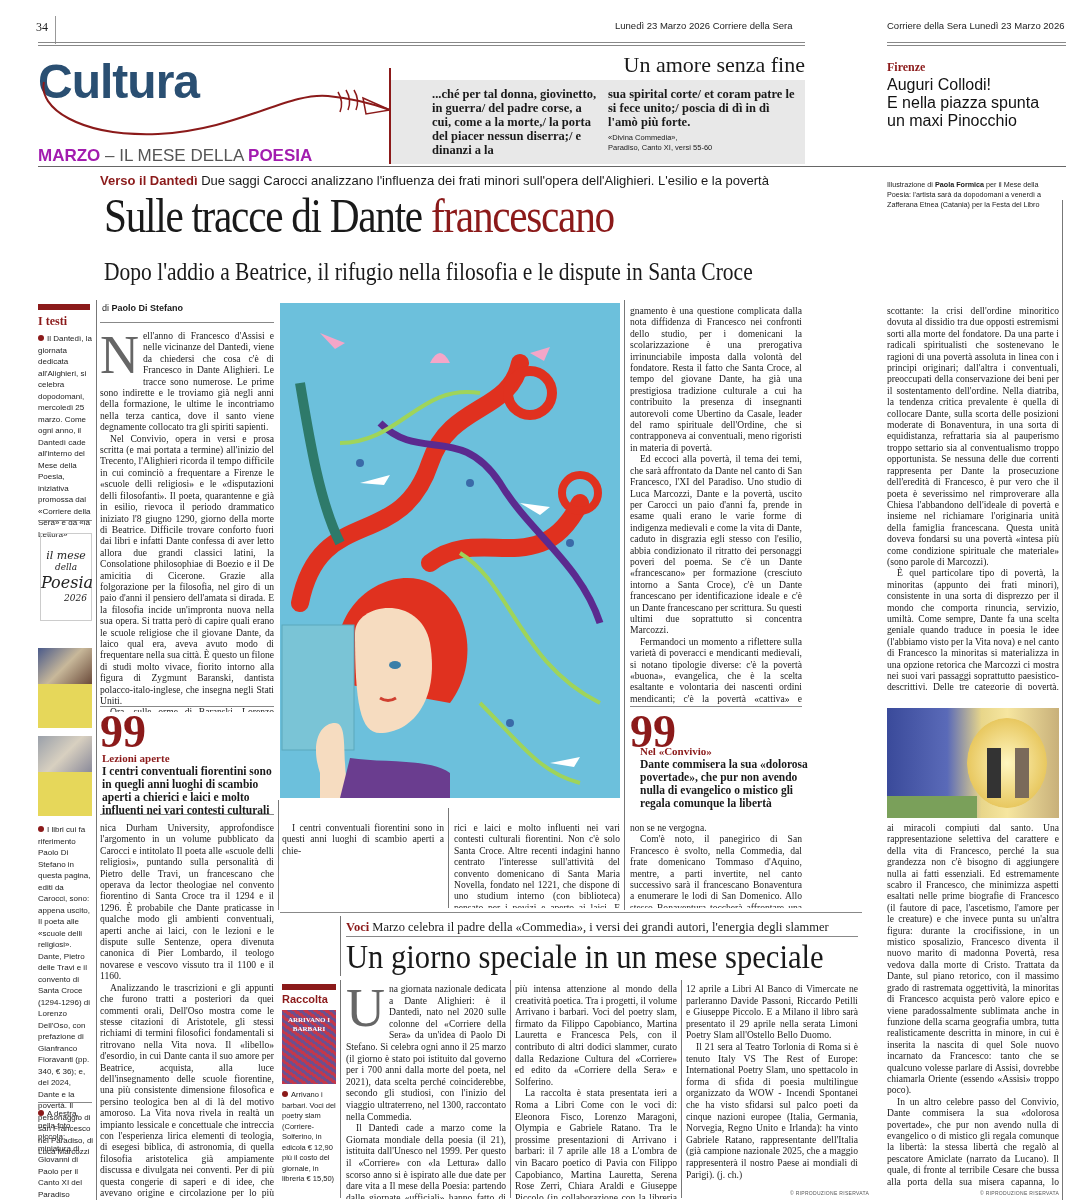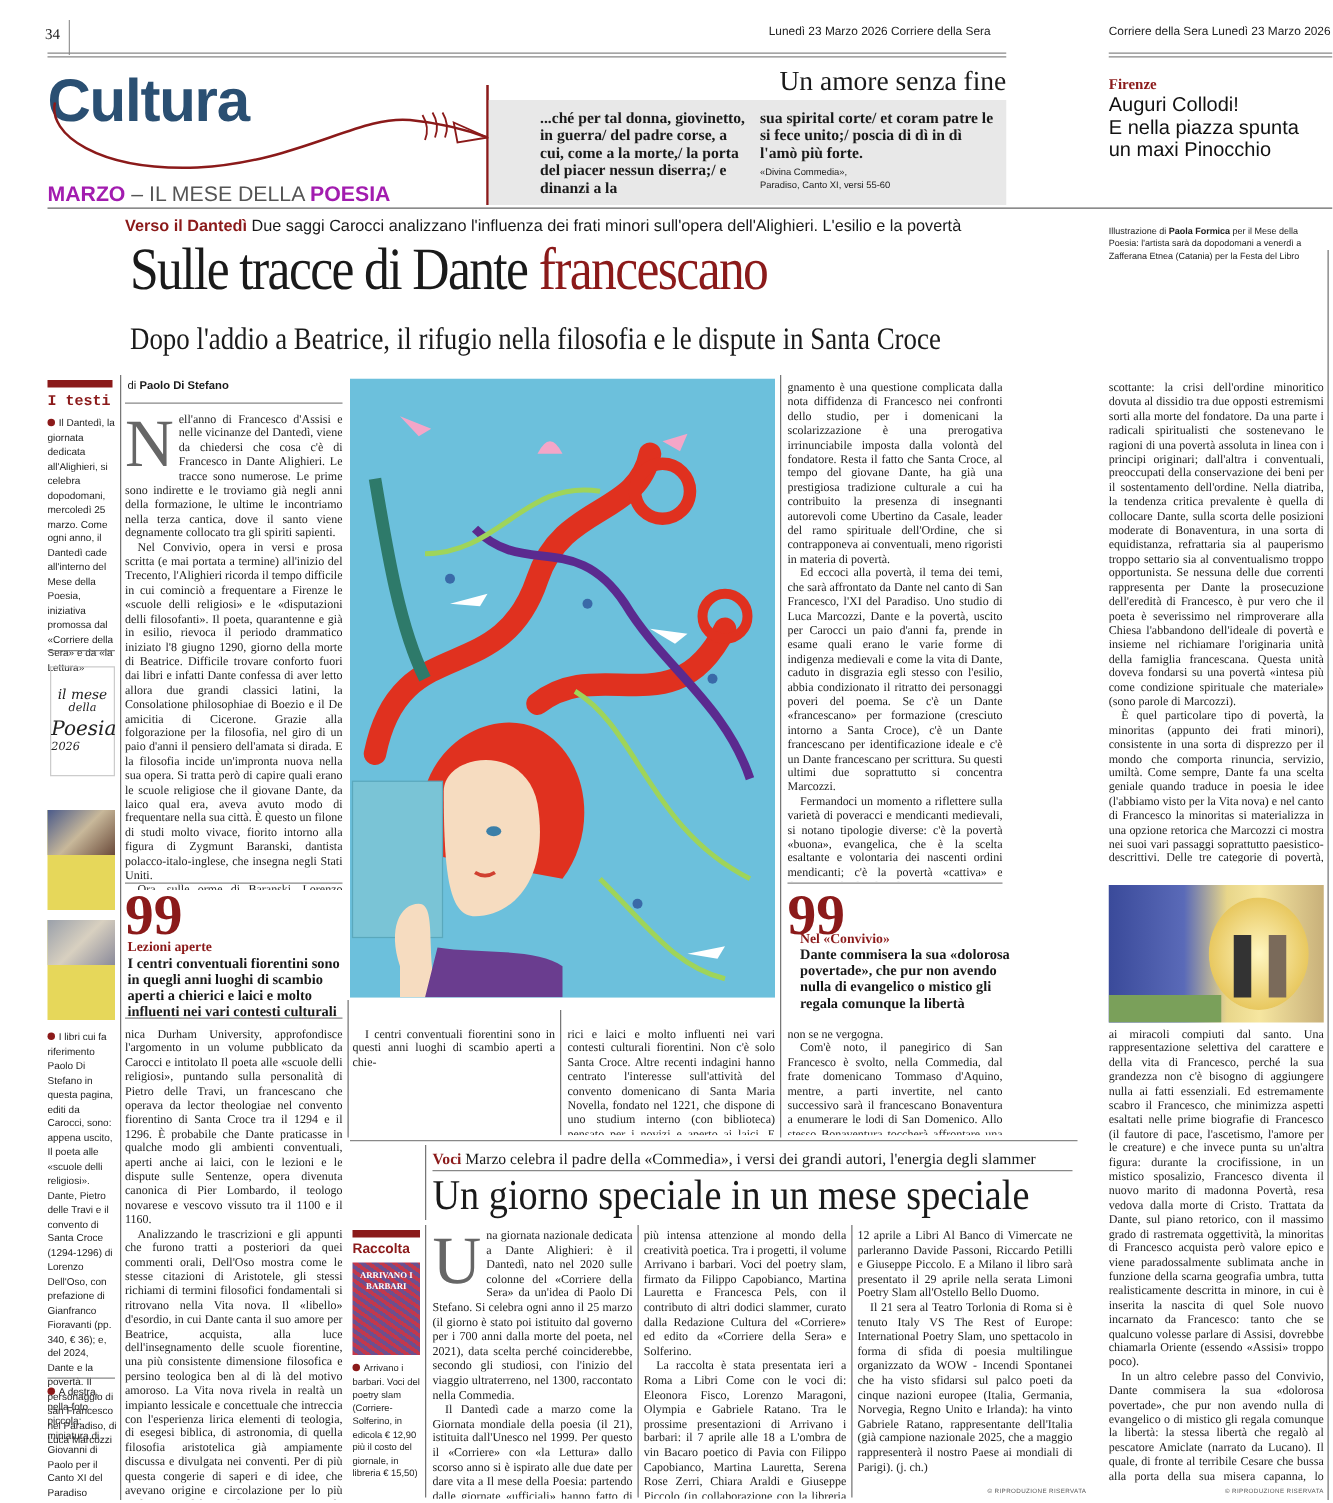--- a/index.html
+++ b/index.html
@@ -24,21 +24,21 @@
 .rule-full{left:38px;top:166px;width:1028px;height:1px;background:#666}
 .firenze-kicker{left:887px;top:60px;font-family:"Liberation Serif",serif;font-weight:bold;color:#8b1a1a;font-size:12px}
 .firenze-title{left:887px;top:76px;font-family:"Liberation Sans",sans-serif;font-size:16px;line-height:18px;color:#111}
 .kicker{left:100px;top:173px;font-family:Liberation Sans, sans-serif;font-size:13px}
 .kicker b{color:#8b1a1a}
 .head1{left:104px;top:188px;font-family:"Liberation Serif",serif;font-size:48px;letter-spacing:-1.5px;transform:scaleX(0.86);transform-origin:left;white-space:nowrap}
 .head2{left:104px;top:258px;font-family:"Liberation Serif",serif;font-size:25px;transform:scaleX(0.86);transform-origin:left;white-space:nowrap}
 .caption-r{left:887px;top:180px;width:175px;font-family:"Liberation Sans",sans-serif;font-size:7.2px;line-height:10px}
 .vr{width:1px;background:#777}
 .itesti-bar{left:38px;top:304px;width:52px;height:6px;background:#8b1a1a}
-.itesti{left:38px;top:314px;font-family:Liberation Mono, monospace;font-weight:bold;color:#8b1a1a;font-size:12px}
+.itesti{left:38px;top:314px;font-family:Liberation Serif, serif;font-weight:bold;color:#8b1a1a;font-size:12px}
 .side-note{font-family:"Liberation Sans",sans-serif;font-size:8px;line-height:11.5px;color:#222}
 .dot{display:inline-block;width:6px;height:6px;border-radius:50%;background:#8b1a1a;margin-right:3px;vertical-align:0}
 .byline{left:102px;top:303px;font-family:"Liberation Sans",sans-serif;font-size:9px}
 .byline b{font-weight:bold}
 .body{font-family:"Liberation Serif",serif;font-size:9.6px;line-height:11.4px;text-align:justify;color:#222;overflow:hidden}
 .body p{text-indent:10px}
 .body p.first{text-indent:0}
 .dropcap{float:left;font-size:54px;line-height:46px;color:#666;margin:2px 4px 0 0;font-family:"Liberation Serif",serif}
 .illus{left:280px;top:303px;width:340px;height:495px;background:#6cc0dc;overflow:hidden}
 .pull-mark{font-family:"Liberation Serif",serif;font-weight:bold;color:#8b1a1a;font-size:46px;line-height:40px}
@@ -105,21 +105,21 @@
 <div class="abs vr" style="left:1062px;top:200px;height:1000px"></div>
 
 <div class="abs itesti-bar"></div>
 <div class="abs itesti">I testi</div>
 <div class="abs side-note" style="left:38px;top:333px;width:56px"><span class="dot"></span><span>Il Dantedì, la giornata dedicata all'Alighieri, si celebra dopodomani, mercoledì 25 marzo. Come ogni anno, il Dantedì cade all'interno del Mese della Poesia, iniziativa promossa dal «Corriere della Sera» e da «la Lettura»</span></div>
 <div class="abs thin-rule" style="left:38px;top:520px;width:54px"></div>
 <div class="abs" style="left:40px;top:533px;width:52px;height:88px;border:1px solid #ccc;font-family:'DejaVu Serif',serif;font-style:italic;text-align:center;color:#222;padding-top:16px">
   <div style="font-size:11px;line-height:12px">il mese</div>
   <div style="font-size:9px;line-height:11px">della</div>
   <div style="font-size:16px;line-height:20px">Poesia</div>
-  <div style="font-size:9px;text-align:left;padding-right:4px">2026</div>
+  <div style="font-size:9px;text-align:right;padding-right:4px">2026</div>
 </div>
 <div class="abs thumb" style="left:38px;top:648px;width:54px;height:80px">
   <div style="height:36px;background:linear-gradient(135deg,#4a5a8a,#c8b89a,#6a4a3a)"></div>
 </div>
 <div class="abs thumb" style="left:38px;top:736px;width:54px;height:80px">
   <div style="height:36px;background:linear-gradient(135deg,#9aa0aa,#d8d0c0,#8a8a9a)"></div>
 </div>
 <div class="abs side-note" style="left:38px;top:824px;width:56px"><span class="dot"></span><span>I libri cui fa riferimento Paolo Di Stefano in questa pagina, editi da Carocci, sono: appena uscito, Il poeta alle «scuole delli religiosi». Dante, Pietro delle Travi e il convento di Santa Croce (1294-1296) di Lorenzo Dell'Oso, con prefazione di Gianfranco Fioravanti (pp. 340, € 36); e, del 2024, Dante e la povertà. Il personaggio di san Francesco nel Paradiso, di Luca Marcozzi</span></div>
 <div class="abs thin-rule" style="left:38px;top:1102px;width:54px"></div>
 <div class="abs side-note" style="left:38px;top:1108px;width:56px"><span class="dot"></span><span>A destra, nella foto piccola: miniatura di Giovanni di Paolo per il Canto XI del Paradiso</span></div>

